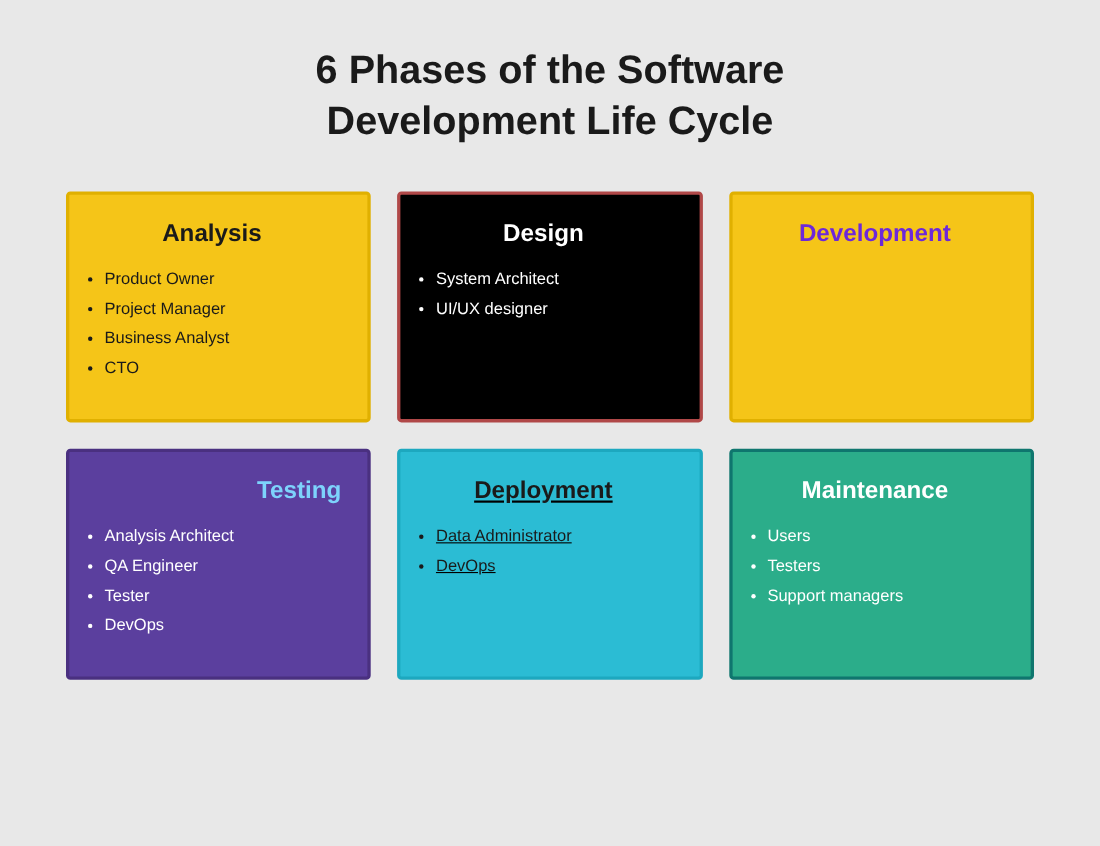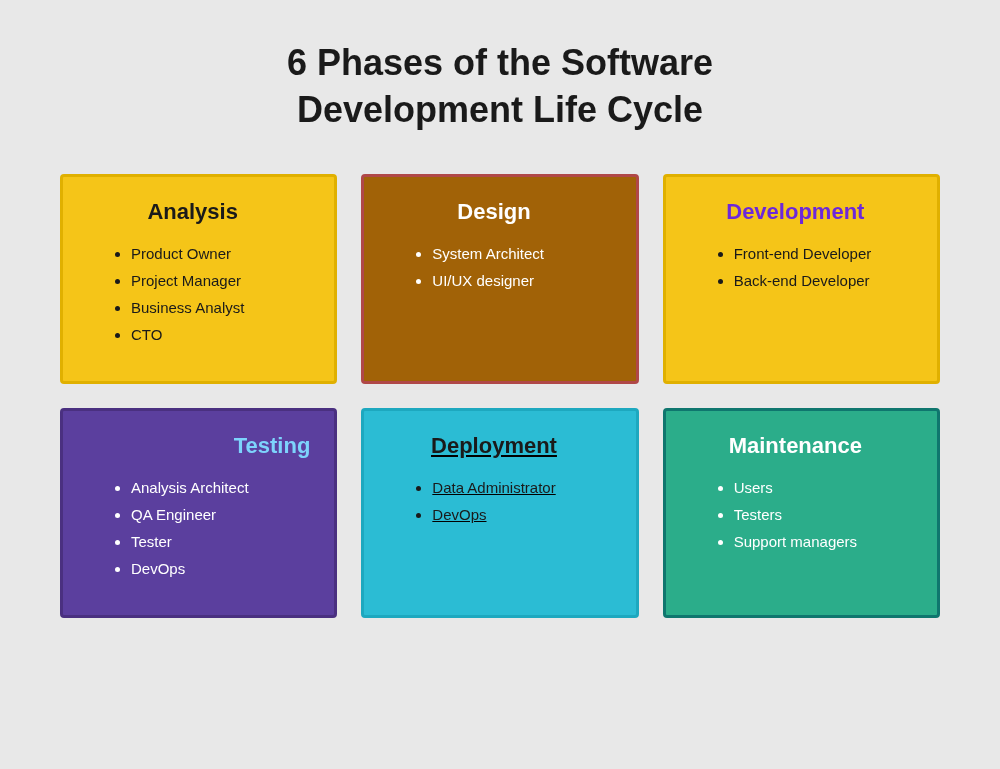--- a/index.html
+++ b/index.html
@@ -47,34 +47,33 @@
 
     .card ul {
       list-style: disc;
       padding-left: 20px;
     }
 
     .card ul li {
       font-size: 15px;
       margin-bottom: 6px;
       line-height: 1.4;
-      margin-left: 36px;
     }
 
     
     .card-analysis {
       background-color: #F5C518;
       border: 3px solid #e0b000;
     }
     .card-analysis .card-title { color: #1a1a1a; }
     .card-analysis ul li { color: #1a1a1a; }
 
     
     .card-design {
-      background-color: #a16207;
+      background-color: #000000;
       border: 3px solid #b04848;
     }
     .card-design .card-title { color: #ffffff; }
     .card-design ul li { color: #ffffff; }
 
     
     .card-development {
       background-color: #F5C518;
       border: 3px solid #e0b000;
     }
@@ -126,24 +125,20 @@
     </div>
     <div class="card card-design">
       <div class="card-title">Design</div>
       <ul>
         <li>System Architect</li>
         <li>UI/UX designer</li>
       </ul>
     </div>
     <div class="card card-development">
       <div class="card-title">Development</div>
-      <ul>
-        <li>Front-end Developer</li>
-        <li>Back-end Developer</li>
-      </ul>
     </div>
     <div class="card card-testing">
       <div class="card-title">Testing</div>
       <ul>
         <li>Analysis Architect</li>
         <li>QA Engineer</li>
         <li>Tester</li>
         <li>DevOps</li>
       </ul>
     </div>

